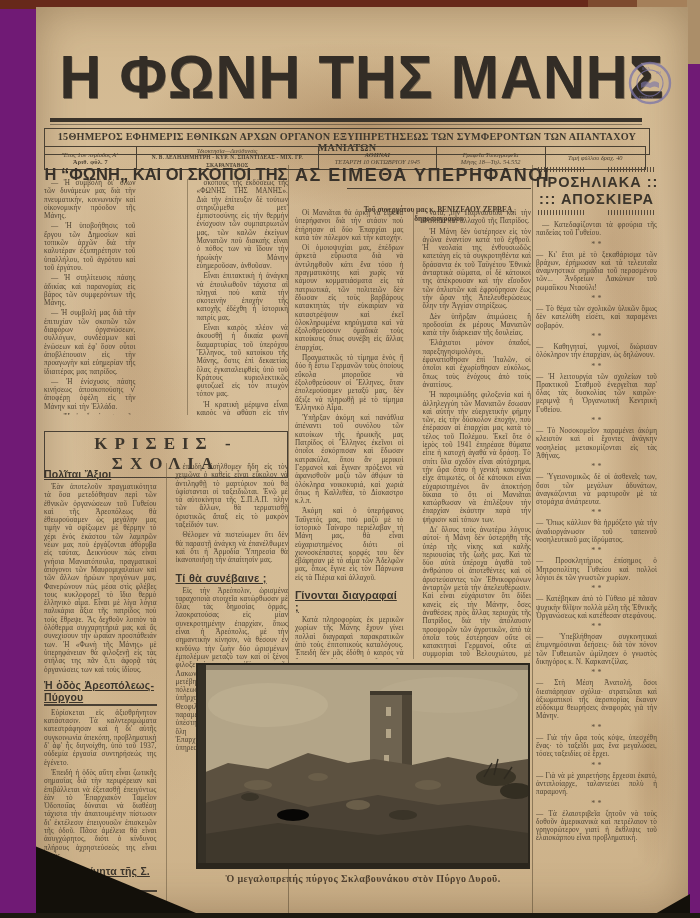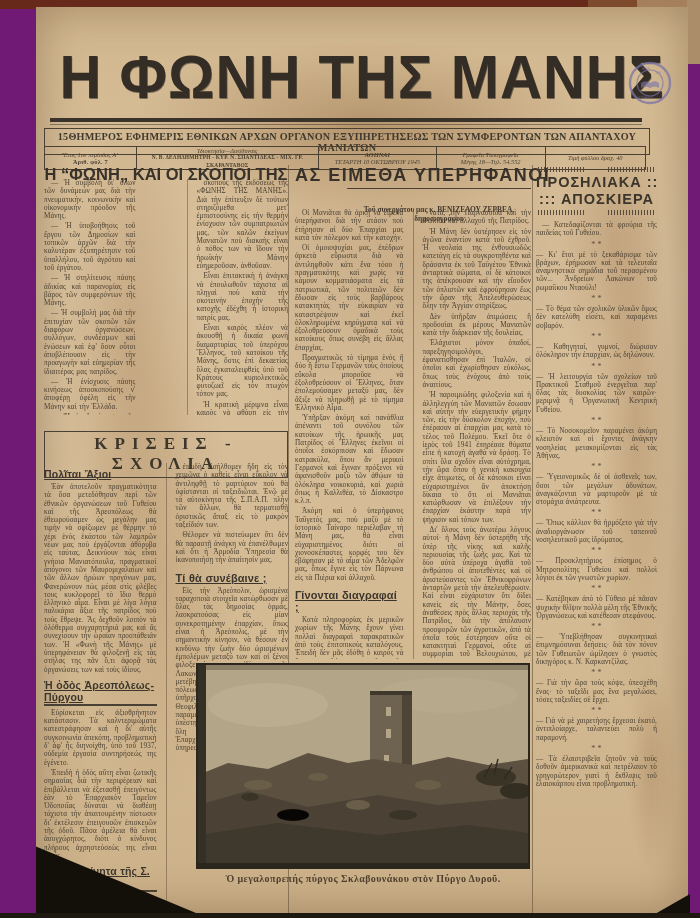--- a/index.html
+++ b/index.html
@@ -247,20 +247,21 @@
           <p class="pros-item">— Κι' ἔτσι μὲ τὸ ξεκαθάρισμα τῶν βράχων, ἐρήμωσαν καὶ τὰ τελευταῖα ἀναμνηστικὰ σημάδια τοῦ περασμένου τῶν... Ἀνδρείων Λακώνων τοῦ ρωμαίϊκου Νταούλι!</p>
           <p class="pros-item">— Τὸ θέμα τῶν σχολικῶν ὑλικῶν ὅμως δὲν κατελύθη εἰσέτι, καὶ παραμένει σοβαρόν.</p>
           <p class="pros-item">— Καθηγηταί, γυμνοί, διώρισαν ὁλόκληρον τὴν ἐπαρχίαν, ὡς δηλώνουν.</p>
           <p class="pros-item">— Ἡ λειτουργία τῶν σχολείων τοῦ Πρακτικοῦ Σταθμοῦ ἐνεργεῖται παρ' ὅλας τὰς δυσκολίας τῶν καιρῶν· μεριμνᾷ ἡ Ὀργανωτικὴ Κεντρικὴ Γυθείου.</p>
           <p class="pros-item">— Τὸ Νοσοκομεῖον παραμένει ἀκόμη κλειστὸν καὶ οἱ ἔχοντες ἀνάγκην νοσηλείας μετακομίζονται εἰς τὰς Ἀθήνας.</p>
           <p class="pros-item">— Ὑγειονομικῶς δὲ οἱ ἀσθενεῖς των, ὅσοι τῶν μεγάλων ἀδυνάτων, ἀναγκάζονται νὰ μαρτυροῦν μὲ τὰ στομάχια ἀνιάτρευτα.</p>
           <p class="pros-item">— Ὅπως κάλλιον θὰ ἡρμόζετο γιὰ τὴν ἀναδιοργάνωσιν τοῦ ταπεινοῦ νοσηλευτικοῦ μας ἱδρύματος.</p>
           <p class="pros-item">— Προσκλητήριος ἐπίσημος ὁ Μητροπολίτης Γυθείου καὶ πολλοὶ λόγιοι ἐκ τῶν γνωστῶν χωρίων.</p>
           <p class="pros-item">— Κατέβηκαν ἀπὸ τὸ Γύθειο μὲ πᾶσαν ψυχικὴν θλῖψιν πολλὰ μέλη τῆς Ἐθνικῆς Ὀργανώσεως καὶ κατέθεσαν στεφάνους.</p>
           <p class="pros-item">— Ὑπεβλήθησαν συγκινητικαὶ ἐπιμνημόσυναι δεήσεις· διὰ τὸν πόνον τῶν Γυθειωτῶν ὡμίλησεν ὁ γνωστὸς δικηγόρος κ. Ν. Καρκαντζίλας.</p>
+          <p class="pros-item">— Στὴ Μέση Ἀνατολή, ὅσοι διεσπάρησαν σχόλια· στρατιῶται καὶ ἀξιωματικοὶ τῆς ἀεροπορίας ἔκαναν εὐδόκιμα θεωρήσεις ἀναφορὰς γιὰ τὴν Μάνην.</p>
           <p class="pros-item">— Γιὰ τὴν ὥρα τοὺς κόψε, ὑπεσχέθη ἕνας· τὸ ταξεῖδι μας ἕνα μεγαλώσει, τόσες ταξειδίες σὲ ἔρχει.</p>
           <p class="pros-item">— Γιὰ νὰ μὲ χαιρετήσῃς ἔρχεσαι ἑκατό, ἀντιπλοίαρχε, ταλαντεύει πολὺ ἡ παραμονή.</p>
           <p class="pros-item">— Τὰ ἐλαιοτριβεῖα ζητοῦν νὰ τοὺς δοθοῦν ἀμερικανικὰ καὶ πετρέλαιον τὸ γρηγορώτερον γιατὶ ἡ ἔκθλιψις τοῦ ἐλαιοκάρπου εἶναι προβληματική.</p>
         </div>
     </div>
 
   </div>
 
   <div class="tear-bl"></div>
   <div class="tear-br"></div>

